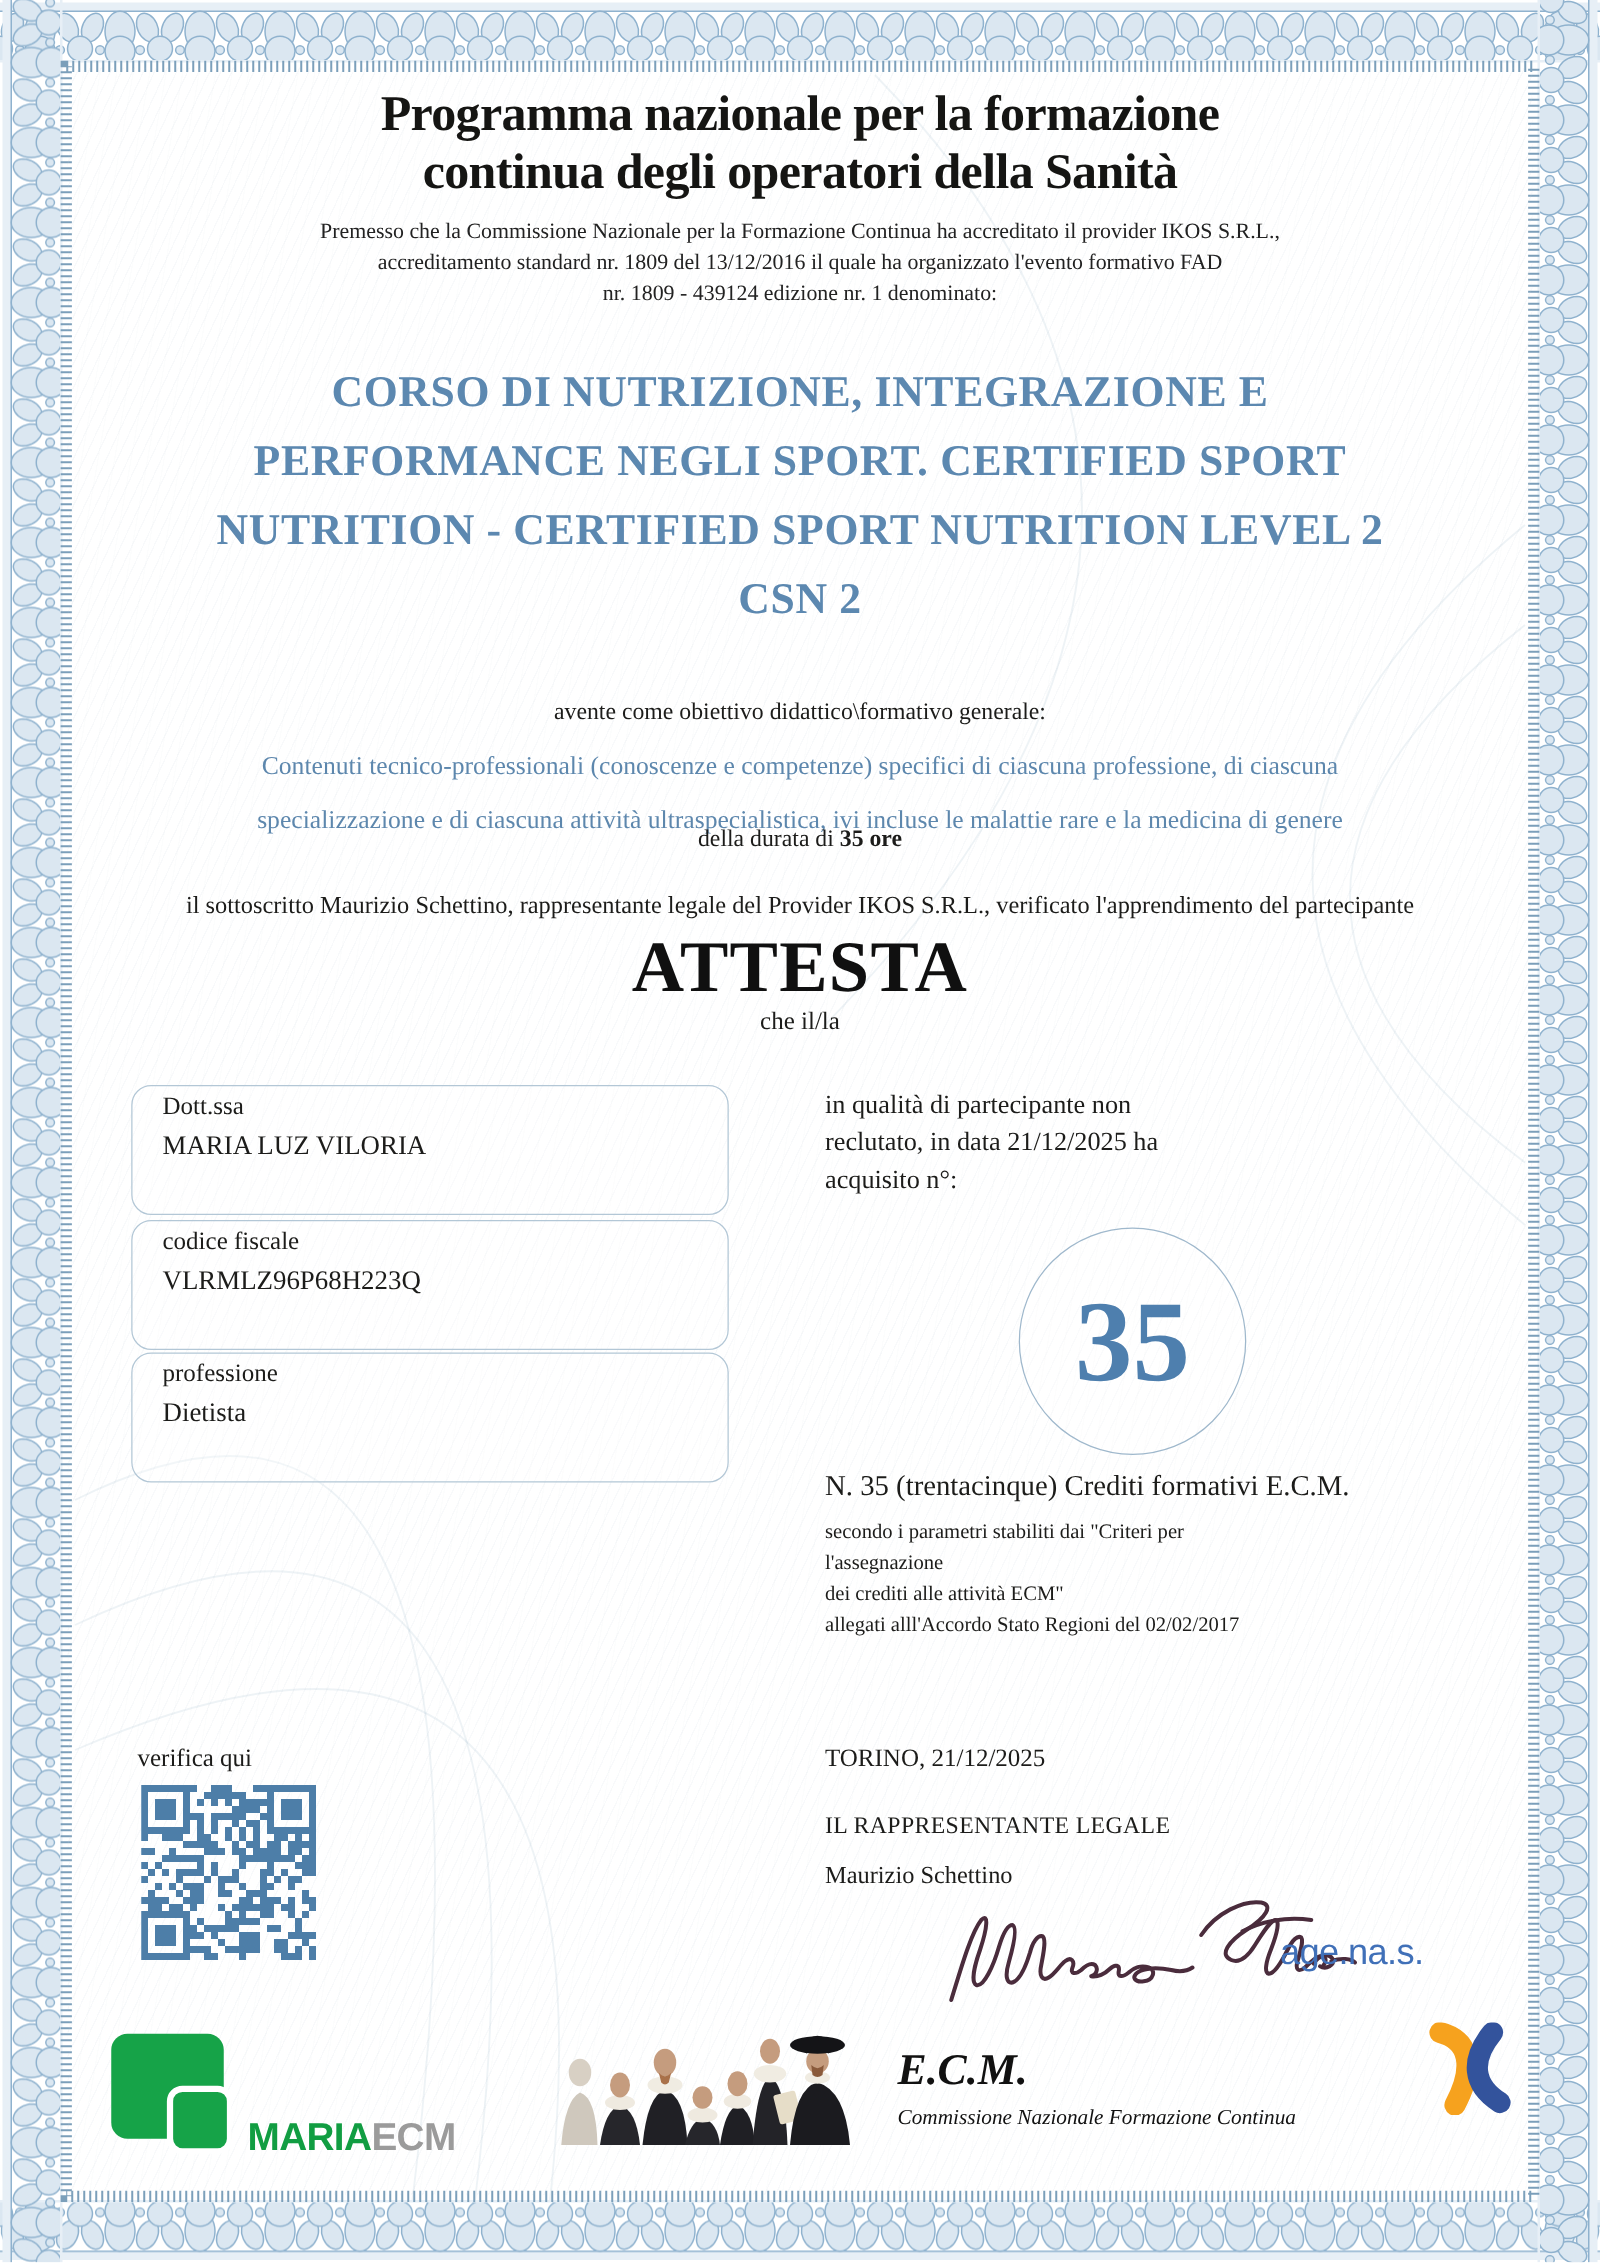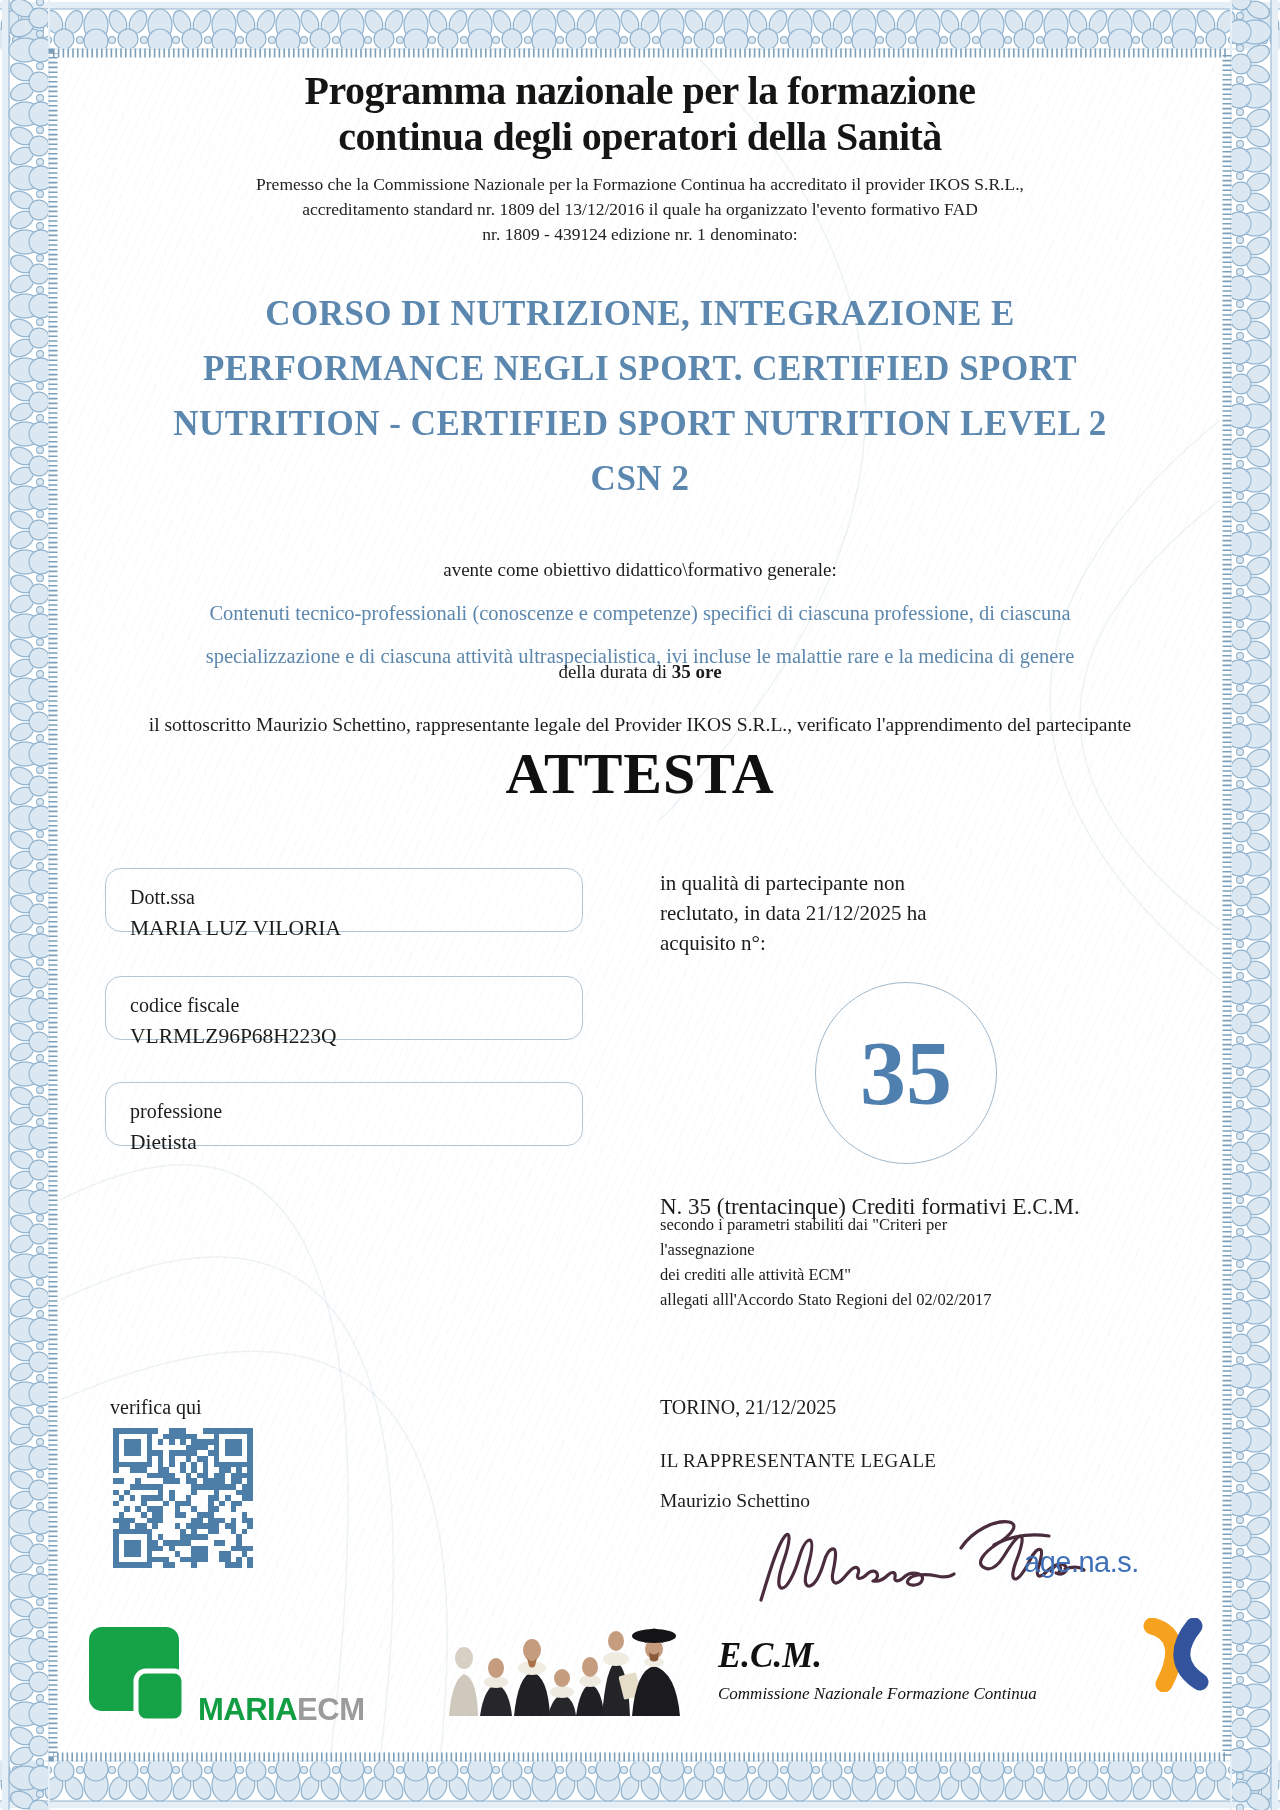--- a/index.html
+++ b/index.html
@@ -20,30 +20,30 @@
   .course{left:100px;right:100px;top:286px;font-size:35px;font-weight:bold;line-height:55px;
     color:#5c88b0;letter-spacing:.5px;}
   .obj-label{left:0;right:0;top:559px;font-size:19px;}
   .obj-text{left:150px;right:150px;top:592px;font-size:20.5px;line-height:43px;color:#5d87ad;}
   .duration{left:0;right:0;top:661px;font-size:19px;}
   .duration b{font-weight:bold;}
   .declaration{left:60px;right:60px;top:714px;font-size:19.5px;}
   .attesta{left:0;right:0;top:740px;font-size:58px;font-weight:bold;letter-spacing:1px;color:#101010;}
   .cheila{left:0;right:0;top:806px;font-size:20px;}
   .fieldbox{left:105px;width:478px;border:1.5px solid #b3c7d6;border-radius:16px;
-    padding:13px 24px;box-sizing:border-box;height:64px;background:rgba(255,255,255,.25);}
+    padding:1px 24px;box-sizing:border-box;height:104px;background:rgba(255,255,255,.25);}
   .fieldbox .lbl{font-size:20px;line-height:30px;}
   .fieldbox .val{font-size:21.5px;line-height:32px;}
   .box1{top:868px;} .box2{top:976px;} .box3{top:1082px;}
   .rcol{left:660px;width:490px;}
   .qual{top:868px;font-size:21px;line-height:30px;}
   .credit-circle{left:815px;top:982px;width:180px;height:180px;border:1.5px solid #9fb8cc;
     border-radius:50%;display:flex;align-items:center;justify-content:center;background:rgba(255,255,255,.3);}
   .credit-circle .num{font-size:92px;font-weight:bold;color:#4e7fae;line-height:1;}
-  .credits-line{top:1176px;font-size:23px;margin-top:18px;}
+  .credits-line{top:1176px;font-size:23px;}
   .params{top:1212px;font-size:16.5px;line-height:25px;}
   .verify-label{left:110px;top:1396px;font-size:20px;}
   .qr{left:113px;top:1428px;width:140px;height:140px;}
   .place-date{top:1396px;font-size:20px;}
   .role{top:1450px;font-size:19px;letter-spacing:.3px;}
   .signer-name{top:1490px;font-size:19.5px;}
   .signature{left:742px;top:1512px;width:350px;height:100px;}
   .ikos-logo{left:88px;top:1626px;width:97px;height:97px;}
   .ikos-word{left:198px;top:1692px;font-family:"Liberation Sans",sans-serif;font-weight:bold;
     font-size:31px;letter-spacing:-.5px;}
@@ -128,20 +128,21 @@
     <div>specializzazione e di ciascuna attività ultraspecialistica, ivi incluse le malattie rare e la medicina di genere</div>
   </div>
 
   <div class="abs duration center">
     <span>della durata di </span><b>35 ore</b>
   </div>
 
   <div class="abs declaration center">il sottoscritto Maurizio Schettino, rappresentante legale del Provider IKOS S.R.L., verificato l'apprendimento del partecipante</div>
 
   <div class="abs attesta center">ATTESTA</div>
+  <div class="abs cheila center">che il/la</div>
 
   <div class="abs fieldbox box1">
     <div class="lbl">Dott.ssa</div>
     <div class="val">MARIA LUZ VILORIA</div>
   </div>
   <div class="abs fieldbox box2">
     <div class="lbl">codice fiscale</div>
     <div class="val">VLRMLZ96P68H223Q</div>
   </div>
   <div class="abs fieldbox box3">

